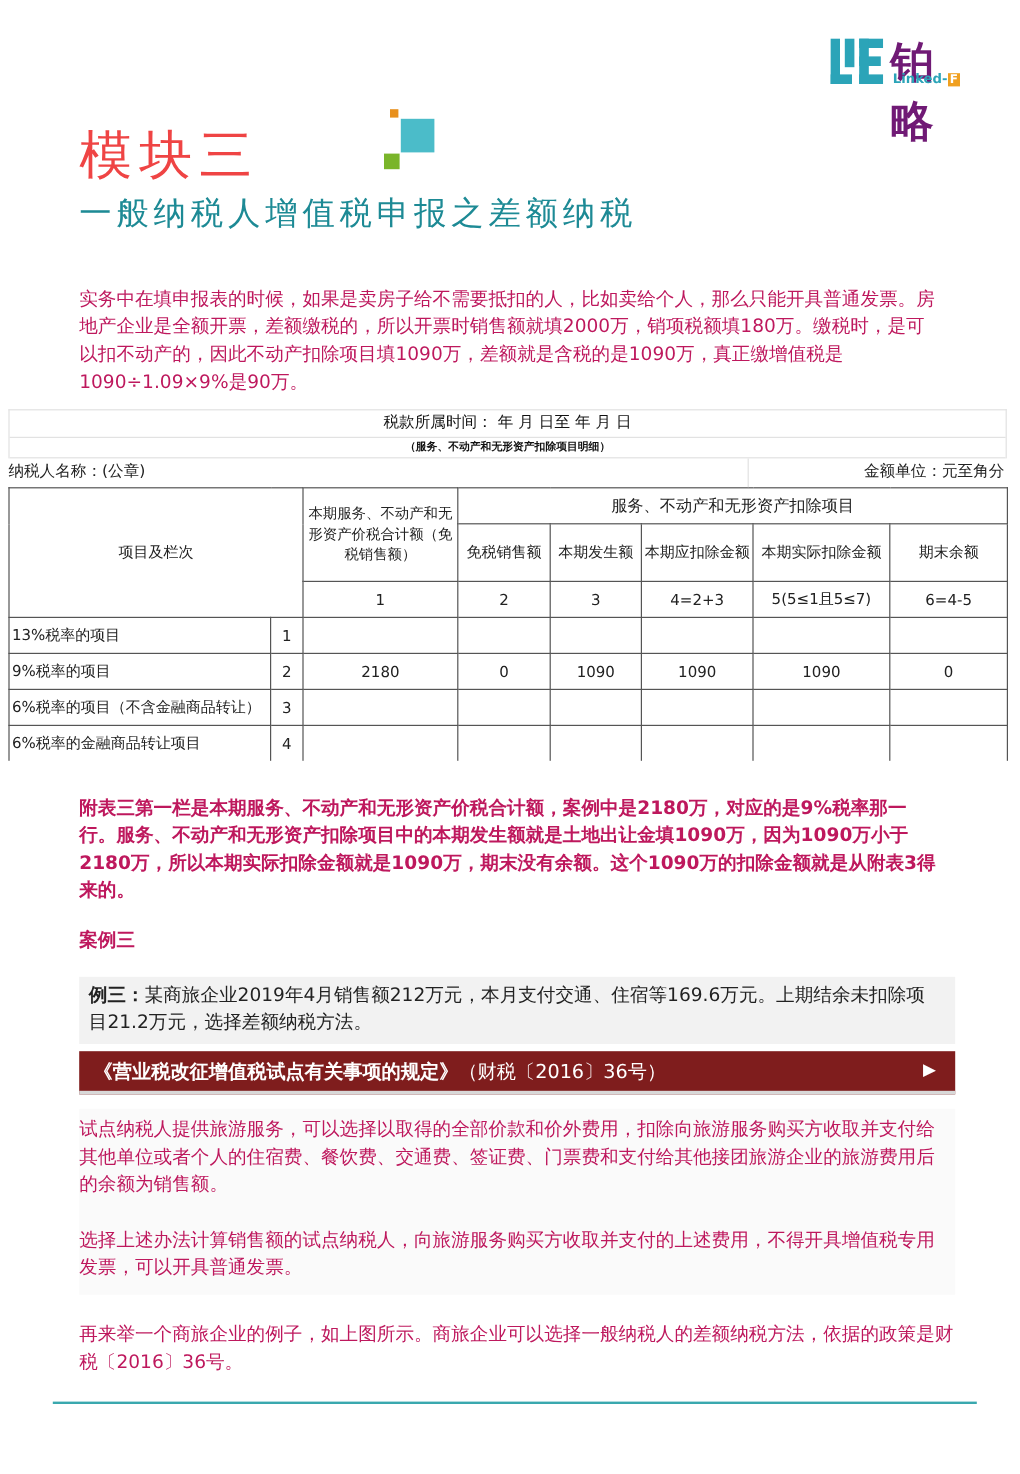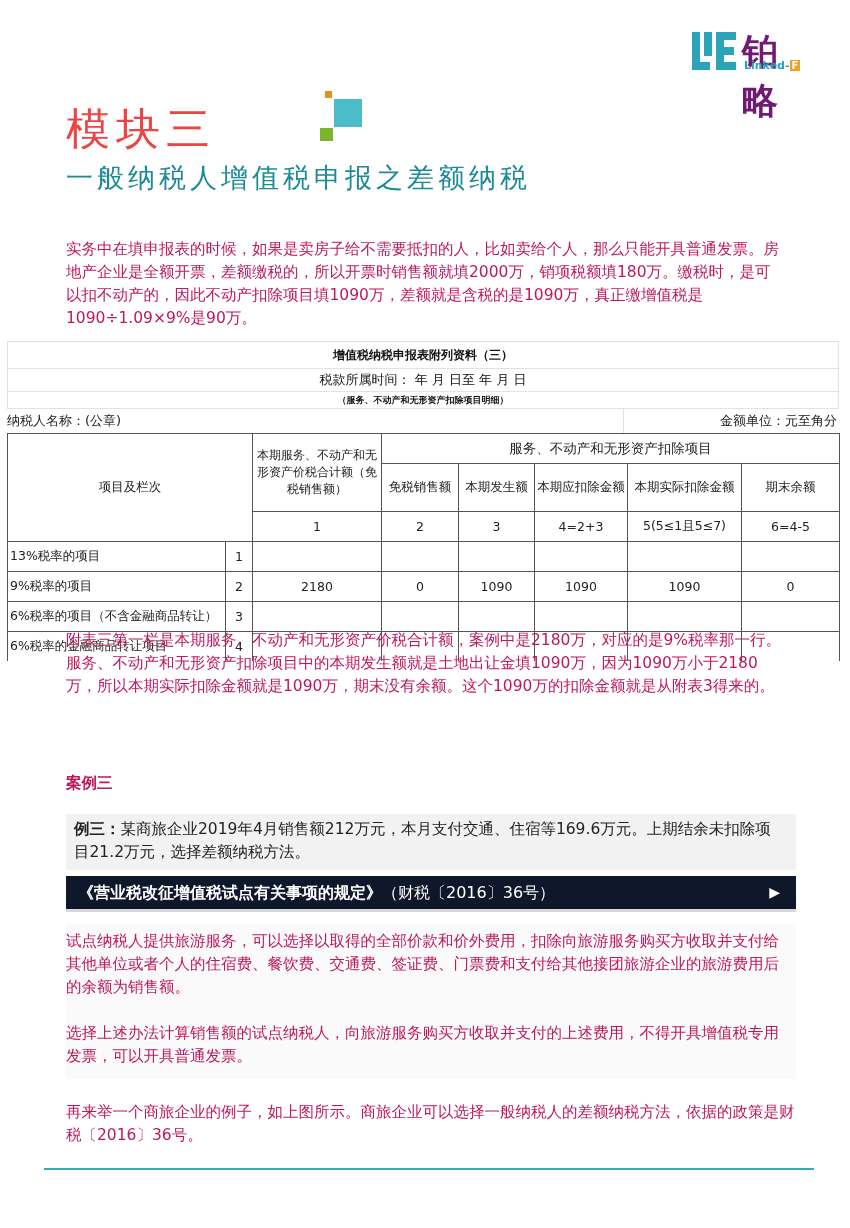--- a/index.html
+++ b/index.html
@@ -35,21 +35,21 @@
   .head-box { border-top: 1px solid #e2e2e2; border-left: 1px solid #e2e2e2; border-right: 1px solid #e2e2e2; }
 
   table.grid { border-collapse: collapse; width: 832px; table-layout: fixed; font-size: 12.5px; }
   table.grid td { border: 1px solid #555; text-align: center; padding: 0; height: 29px; }
   table.grid td.lbl { text-align: left; padding-left: 2px; }
   table.grid tr.bottom td { border-bottom: none; }
 
   
   .example { left: 66px; top: 814px; width: 730px; height: 56px; background: #f2f2f2; }
   .example-text { left: 74px; top: 818px; width: 710px; font-size: 15.5px; line-height: 23px; color: #222; }
-  .banner { left: 66px; top: 876px; width: 730px; height: 33px; background: #0f172a; color: #fff; font-size: 16px; line-height: 33px; border-bottom: 3px solid #d8d8d8; text-decoration: underline; }
+  .banner { left: 66px; top: 876px; width: 730px; height: 33px; background: #7f1d1d; color: #fff; font-size: 16px; line-height: 33px; border-bottom: 3px solid #d8d8d8; text-decoration: underline; }
   .banner .txt { position: absolute; left: 12px; }
   .banner .txt .bold { font-weight: bold; }
   .banner .arrow { position: absolute; right: 16px; top: 0; font-size: 14px; }
   .quote-bg { left: 66px; top: 924px; width: 730px; height: 155px; background: #fafafa; }
 
   .footer-line { left: 44px; top: 1168px; width: 770px; height: 2px; background: #3aa8ae; }
   .page-num { left: 0; width: 850px; top: 1194px; text-align: center; color: #1b8a95; font-size: 18px; margin-top: 44px; }
 </style>
 </head>
 <body>
@@ -72,21 +72,20 @@
 <div class="abs sq-teal"></div>
 <div class="abs sq-green"></div>
 
 <div class="abs title-main">模块三</div>
 <div class="abs title-sub">一般纳税人增值税申报之差额纳税</div>
 
 <div class="abs para" style="top:238px;">实务中在填申报表的时候，如果是卖房子给不需要抵扣的人，比如卖给个人，那么只能开具普通发票。房地产企业是全额开票，差额缴税的，所以开票时销售额就填2000万，销项税额填180万。缴税时，是可以扣不动产的，因此不动产扣除项目填1090万，差额就是含税的是1090万，真正缴增值税是1090÷1.09×9%是90万。</div>
 
 <div class="abs tbl-wrap">
   <div class="head-box">
-    <div class="tbl-head-row">增值税纳税申报表附列资料（三）</div>
     <div class="tbl-head-row r3">税款所属时间：  年  月  日至  年  月  日</div>
     <div class="tbl-head-row r2">（服务、不动产和无形资产扣除项目明细）</div>
   </div>
   <div class="tbl-info">
     <span class="left">纳税人名称：(公章)</span>
     <span class="sep"></span>
     <span class="right">金额单位：元至角分</span>
   </div>
   <table class="grid">
     <colgroup>
@@ -157,21 +156,21 @@
       <td></td>
       <td></td>
       <td></td>
       <td></td>
       <td></td>
     </tr>
   </tbody>
     </table>
 </div>
 
-<div class="abs para" style="top:629px;">附表三第一栏是本期服务、不动产和无形资产价税合计额，案例中是2180万，对应的是9%税率那一行。服务、不动产和无形资产扣除项目中的本期发生额就是土地出让金填1090万，因为1090万小于2180万，所以本期实际扣除金额就是1090万，期末没有余额。这个1090万的扣除金额就是从附表3得来的。</div>
+<div class="abs para" style="top:662px;font-weight:bold;">附表三第一栏是本期服务、不动产和无形资产价税合计额，案例中是2180万，对应的是9%税率那一行。服务、不动产和无形资产扣除项目中的本期发生额就是土地出让金填1090万，因为1090万小于2180万，所以本期实际扣除金额就是1090万，期末没有余额。这个1090万的扣除金额就是从附表3得来的。</div>
 
 <div class="abs para" style="top:772px;font-weight:bold;">案例三</div>
 
 <div class="abs example"></div>
 <div class="abs example-text"><b>例三：</b><span>某商旅企业2019年4月销售额212万元，本月支付交通、住宿等169.6万元。上期结余未扣除项目21.2万元，选择差额纳税方法。</span></div>
 
 <div class="abs banner">
   <span class="txt"><span class="bold">《营业税改征增值税试点有关事项的规定》</span><span>（财税〔2016〕36号）</span></span>
   <span class="arrow">▶</span>
 </div>

